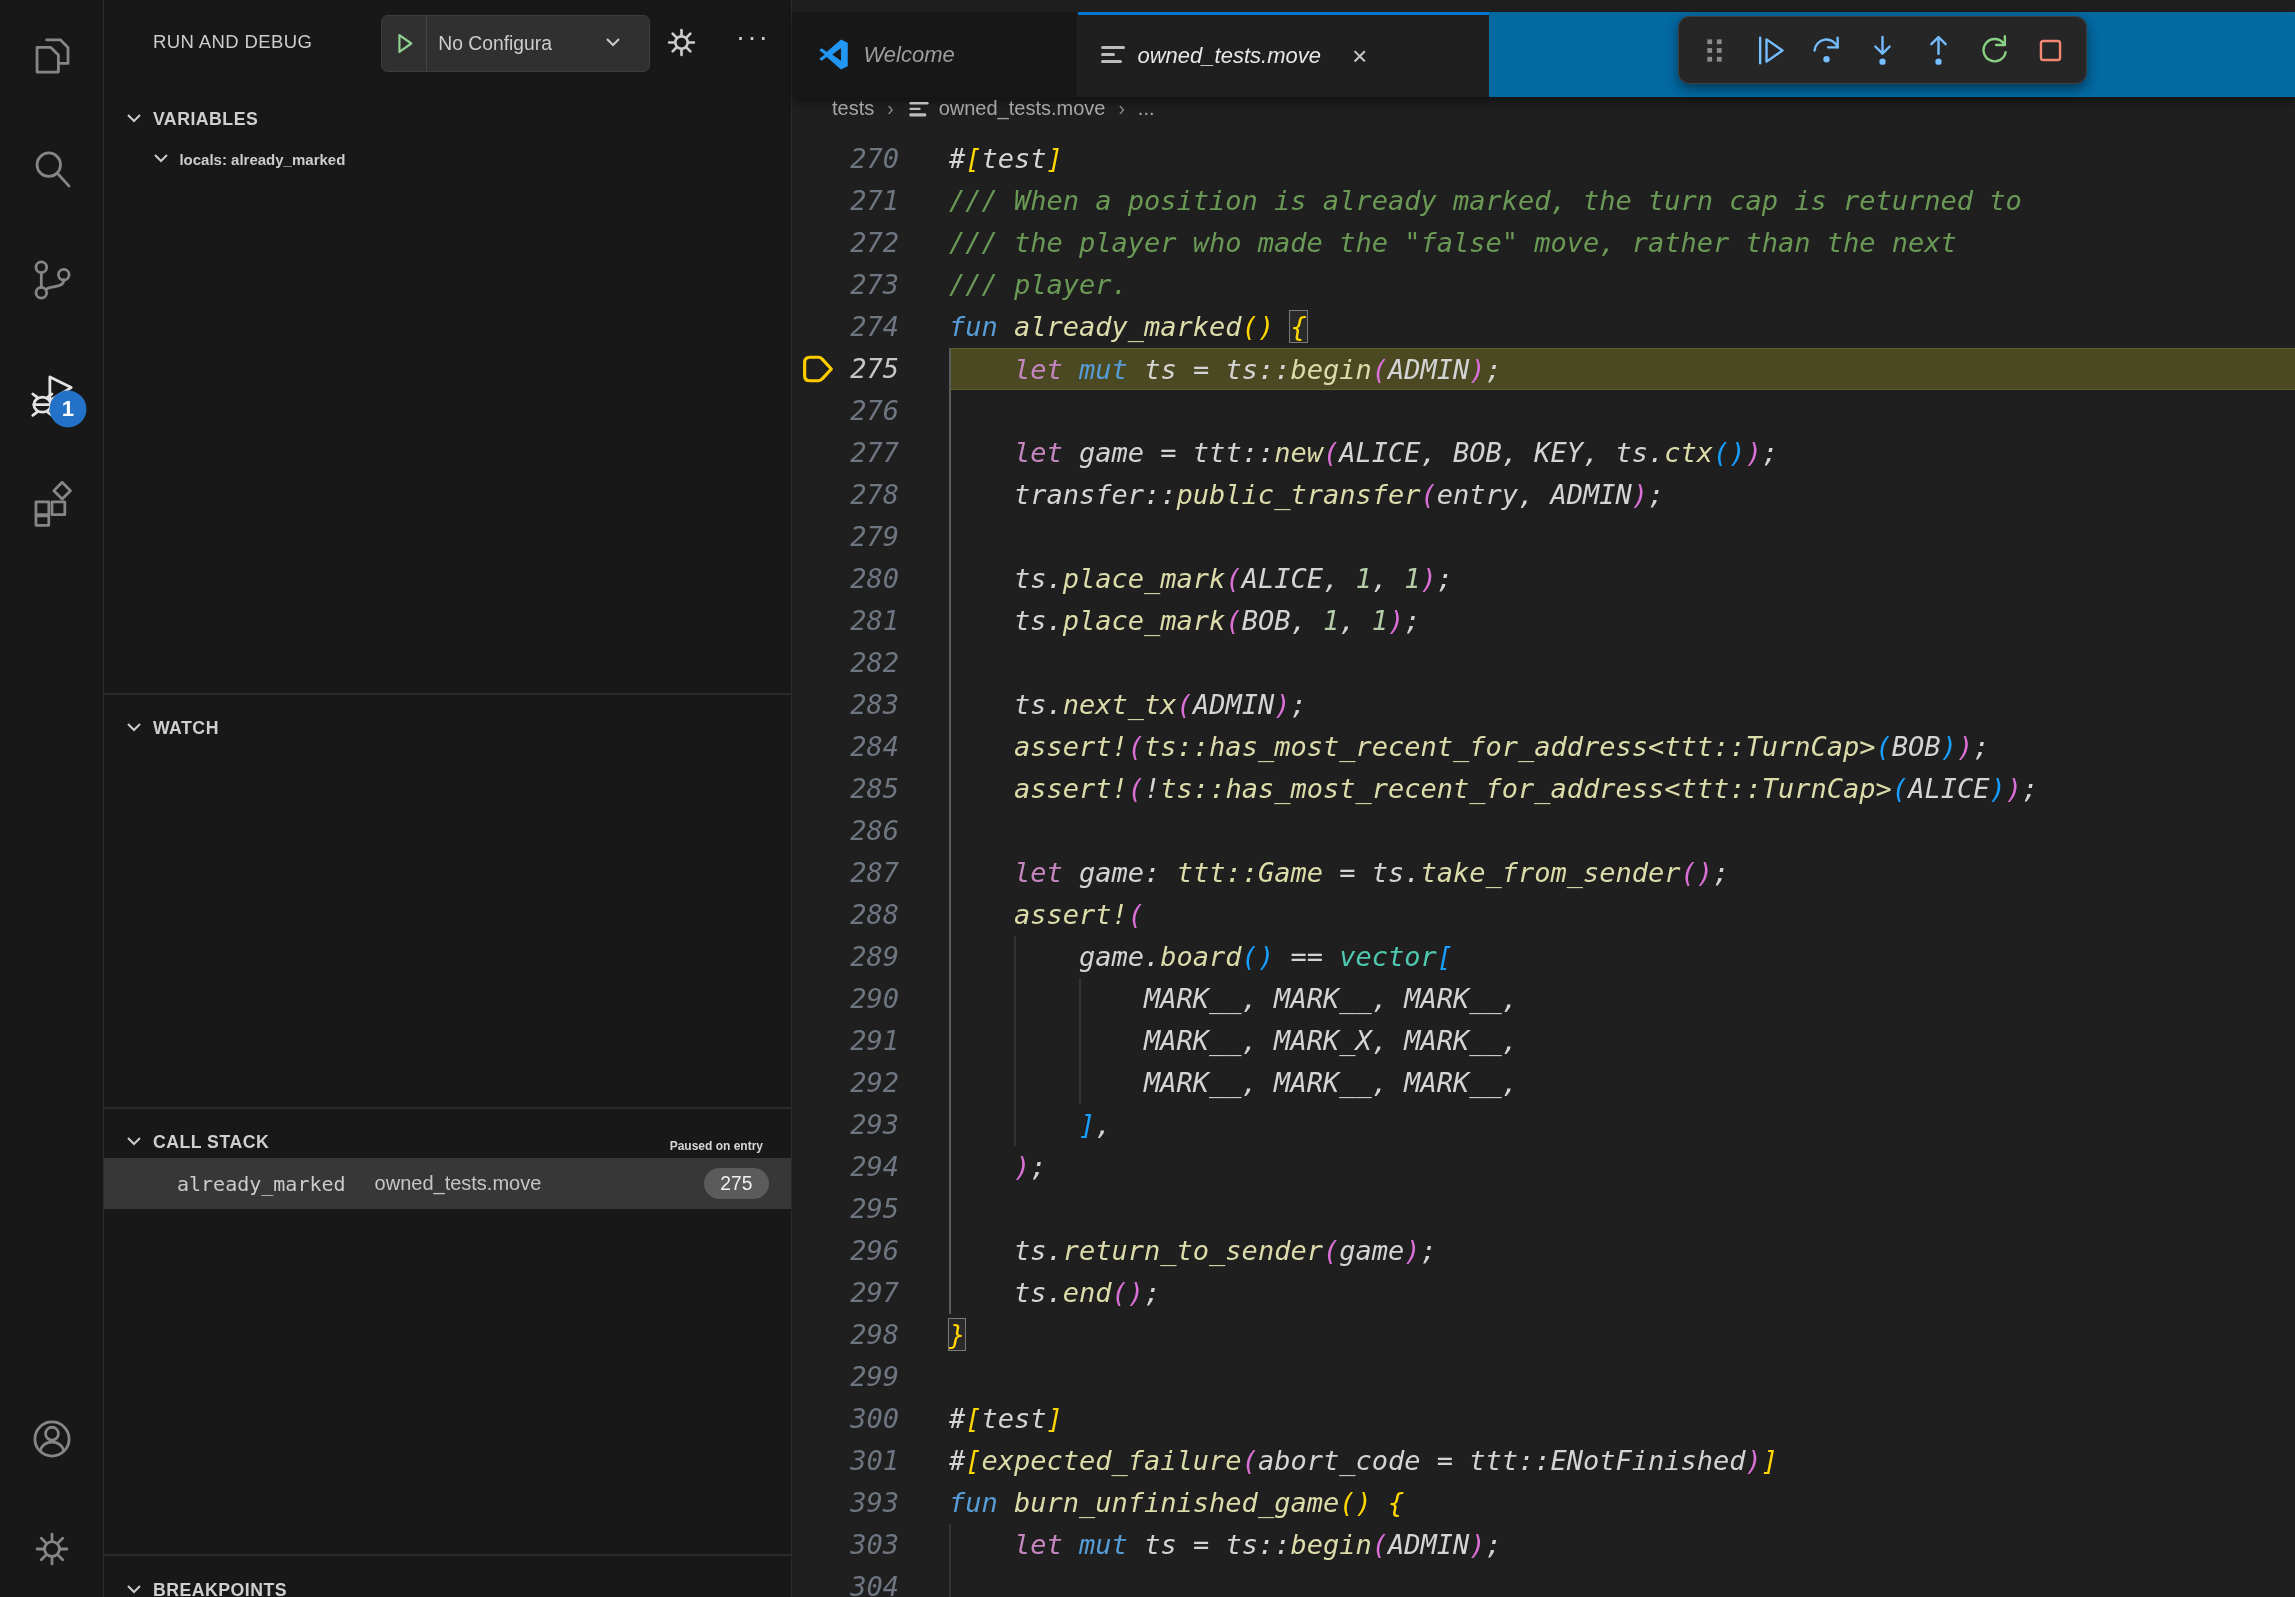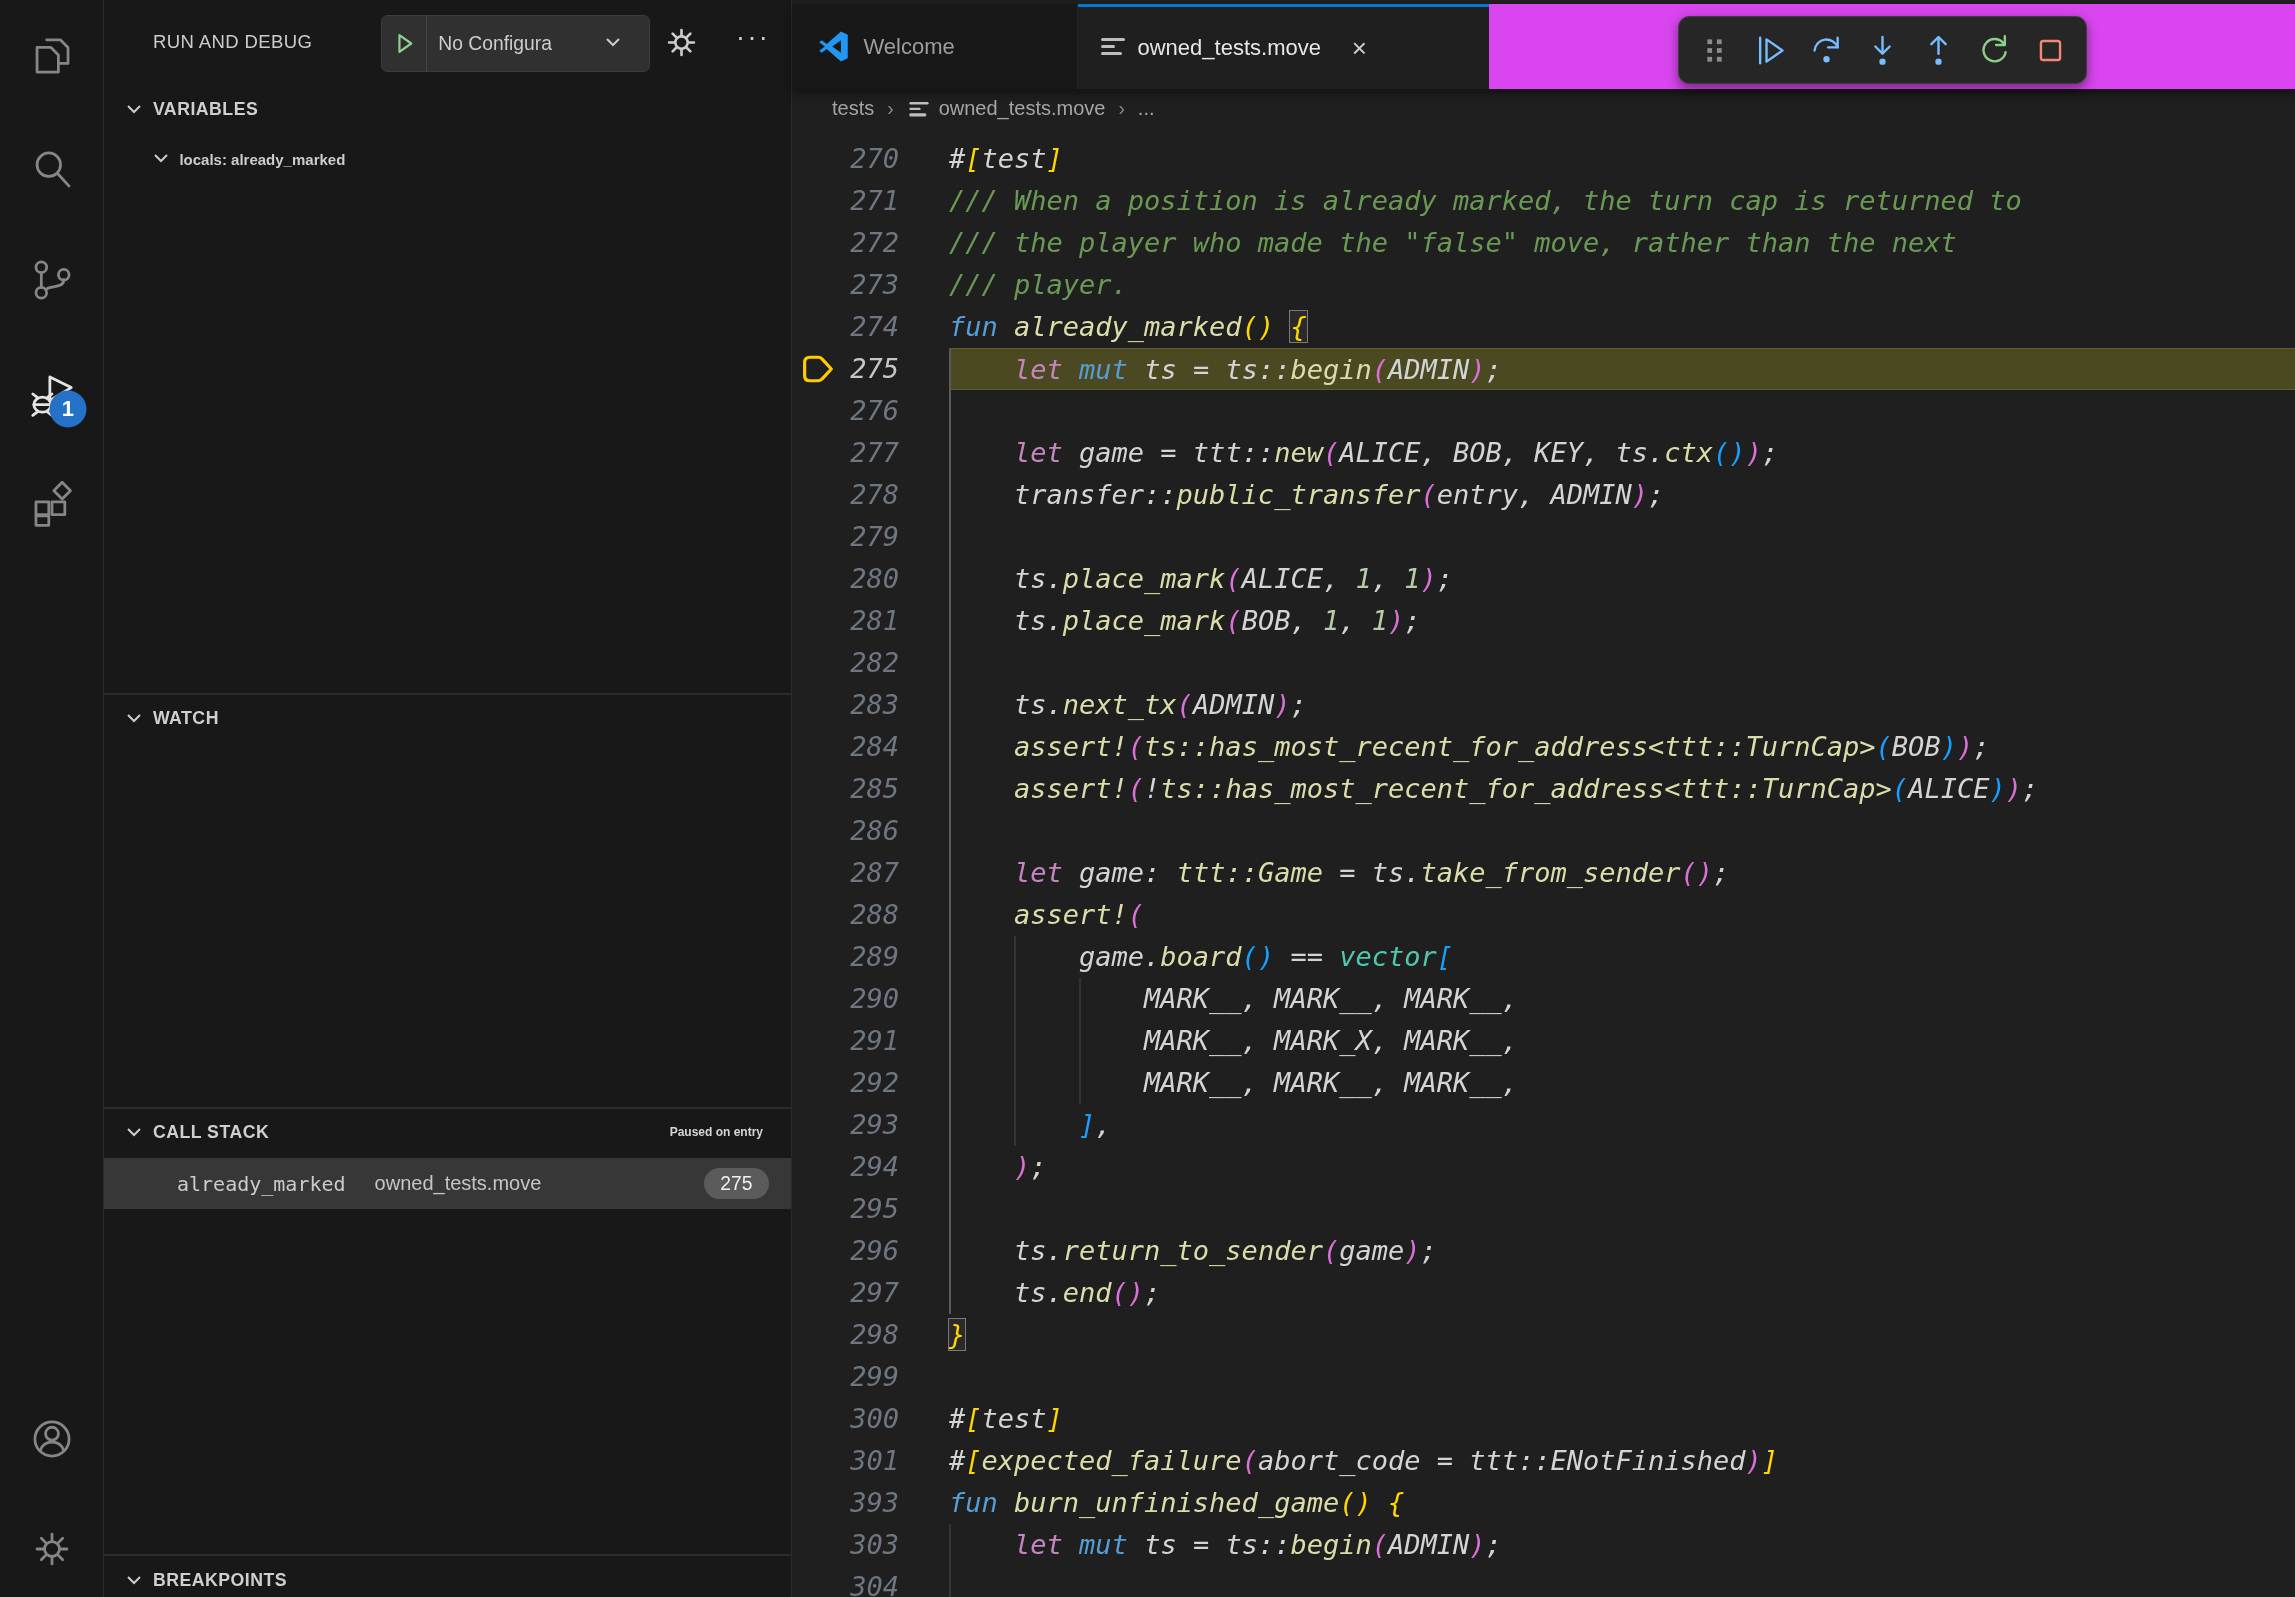--- a/index.html
+++ b/index.html
@@ -26,42 +26,42 @@
   #config-dropdown { position:absolute; left:277px; top:15.3px; width:269px; height:57px;
                      background:#303031; border:0.8px solid #3c3c3c; border-radius:6.4px;
                      display:flex; align-items:center; overflow:hidden; }
   #config-dropdown .play { width:45px; height:100%; display:flex; align-items:center; justify-content:center;
                            border-right:0.8px solid #454545; flex:none; }
   #config-label { font-size:19.3px; color:#cccccc; margin-left:11.3px; white-space:nowrap; overflow:hidden; width:161px; }
   .chev-down svg { width:24px; height:24px; stroke:#cccccc; fill:none; stroke-width:2; }
   #header-gear { position:absolute; left:558px; top:22.5px; width:39px; height:39px; }
   #header-dots { position:absolute; left:632px; top:29px; font-size:27px; color:#cccccc; letter-spacing:2.4px; line-height:16px; }
 
-  .section-header { position:absolute; left:0; width:100%; height:42px; display:flex; align-items:center; }
+  .section-header { position:absolute; left:0; width:100%; height:42px; display:flex; align-items:flex-end; }
   .section-header .twist { margin-left:17.7px; width:24px; height:24px; flex:none; }
   .twist svg { width:24px; height:24px; stroke:#cccccc; fill:none; stroke-width:2; }
   .section-title { margin-left:7.2px; font-size:17.7px; font-weight:700; letter-spacing:0.5px; color:#cfcfcf; }
   .divider { position:absolute; left:0; width:100%; height:1.6px; background:#2b2b2b; }
 
   #locals-row { position:absolute; left:0; top:138px; width:100%; height:42px; display:flex; align-items:center; }
   #locals-row .twist { margin-left:45px; }
   #locals-label { margin-left:6.4px; font-size:15px; font-weight:600; color:#cccccc; }
 
   #paused-badge { position:absolute; right:28px; font-size:12px; font-weight:700; color:#d6d6d6; }
   #frame-row { position:absolute; left:0; top:1158px; width:100%; height:51px; background:#373737;
                display:flex; align-items:center; }
   #frame-fn { margin-left:73px; font-size:20px; color:#cccccc; }
   #frame-file { margin-left:29px; font-size:20px; color:#c5c5c5; }
   #frame-line-badge { position:absolute; right:22.5px; background:#5b5b5b; color:#f0f0f0;
                       border-radius:19.3px; font-size:19.3px; padding:4.8px 16px; }
 
   
   #editor { position:absolute; left:792px; top:0; width:1503px; height:1597px; background:#1f1f1f; }
-  #tab-bar { position:absolute; left:0; top:4px; width:100%; height:85px; background:#d946ef;
-             box-shadow:0 4.8px 8px rgba(0,0,0,.4); }
+  #tab-bar { position:absolute; left:0; top:12px; width:100%; height:85px; background:#0369a1;
+             box-shadow:0 4.8px 8px rgba(0,0,0,.4);font-style:italic; }
   .tab { position:absolute; top:0; height:85px; display:flex; align-items:center; }
   #tab-welcome { left:0; width:286px; background:#181818; border-right:0.8px solid #222; }
   #tab-active { left:286px; width:411px; background:#1f1f1f; border-top:3.2px solid #0078d4; }
   .tab-label { font-size:22px; }
   #tab-welcome .tab-label { color:#9d9d9d; margin-left:14.5px; }
   #tab-active .tab-label { color:#e6e6e6; margin-left:13px; }
   .tab-icon { width:31px; height:31px; margin-left:26px; flex:none; }
   .close-x { margin-left:22.5px; font-size:26px; color:#cccccc; width:32px; text-align:center; }
 
   #breadcrumbs { position:absolute; left:0; top:85px; width:100%; height:47px; display:flex;

